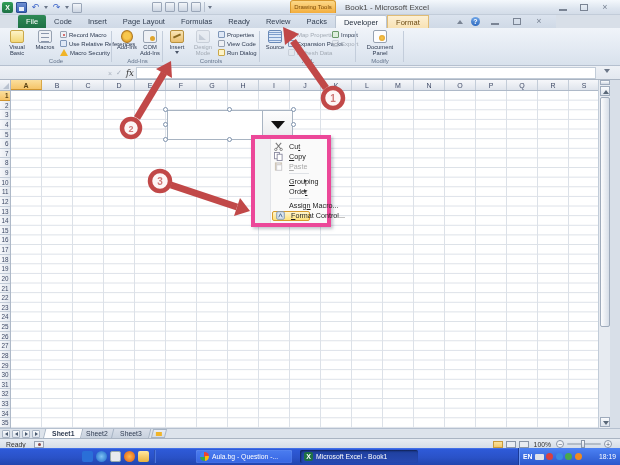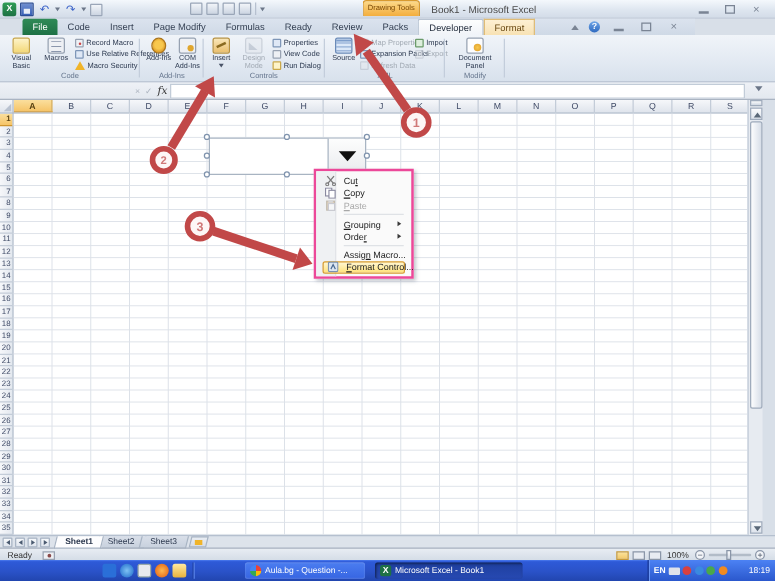--- a/index.html
+++ b/index.html
@@ -110,22 +110,22 @@
     background-image:linear-gradient(to right,transparent 30px,#dce1e8 30px),linear-gradient(to bottom,transparent 8.6286px,#dce1e8 8.6286px);
     background-size:31px 9.6286px; }
 
   
   .dd-control { position:absolute; left:167px; top:110px; width:126px; height:30px; background:#fff; border:1px solid #a8b4c2; }
   .dd-button { position:absolute; right:0; top:0; width:30px; height:28px; background:linear-gradient(#fdfdfd,#e9ebee); border-left:1px solid #a8b4c2; display:flex; align-items:center; justify-content:center; }
   .dd-arrow { width:0; height:0; border-left:7px solid transparent; border-right:7px solid transparent; border-top:8px solid #111; }
   .handle { position:absolute; width:5px; height:5px; border-radius:50%; background:#fff; border:1px solid #7f93ad; z-index:5; }
 
   
-  .cmenu { position:absolute; left:251px; top:135px; width:80px; background:#fafafa; border:2px solid #ec4899;
-    box-shadow:2px 2px 3px rgba(80,90,110,.35); padding:2px 4px; z-index:20; }
+  .cmenu { position:absolute; left:251px; top:135px; width:80px; background:#fafafa; border:4px solid #ec4899;
+    box-shadow:2px 2px 3px rgba(80,90,110,.35); padding:2px 16px; z-index:20; }
   .cmenu::before { content:''; position:absolute; left:0; top:0; bottom:0; width:15px; background:#eff1f3; border-right:1px solid #e2e4e8; }
   .mitem { position:relative; height:10.3px; display:flex; align-items:center; font-size:7.2px; color:#1e1e1e; padding-right:3px; }
   .mitem .micon { position:relative; width:15px; display:flex; align-items:center; justify-content:center; flex:0 0 auto; }
   .mitem .mlabel { position:relative; padding-left:3px; white-space:nowrap; }
   .mitem.disabled { color:#a8a8a8; }
   .mitem.disabled .micon { opacity:.45; }
   .mitem .subarrow { position:absolute; right:4px; width:0; height:0; border-top:2.5px solid transparent; border-bottom:2.5px solid transparent; border-left:3.5px solid #3a3a3a; }
   .mitem.highlighted { margin:0 1px; border:1px solid #d89c2d; background:linear-gradient(#fff6d1,#ffe27a); border-radius:2px; }
   .msep { position:relative; height:1px; background:#dfe2e6; margin:1.5px 2px 1.5px 18px; }
   .ukey { text-decoration:underline; }
@@ -229,21 +229,21 @@
         </div>
       <div class="wb wb-x">×</div>
     </div>
   </div>
 
   <div class="tabrow">
     <div class="rtabs">
       <div class="rtab file">File</div>
       <div class="rtab">Code</div>
       <div class="rtab">Insert</div>
-      <div class="rtab">Page Modify</div>
+      <div class="rtab">Page Layout</div>
       <div class="rtab">Formulas</div>
       <div class="rtab">Ready</div>
       <div class="rtab">Review</div>
       <div class="rtab">Packs</div>
       <div class="rtab active">Developer</div>
       <div class="rtab contextual">Format</div>
     </div>
     <div class="tabrow-right">
       <div class="caret-up"></div>
       <div class="help-circle">?</div>

